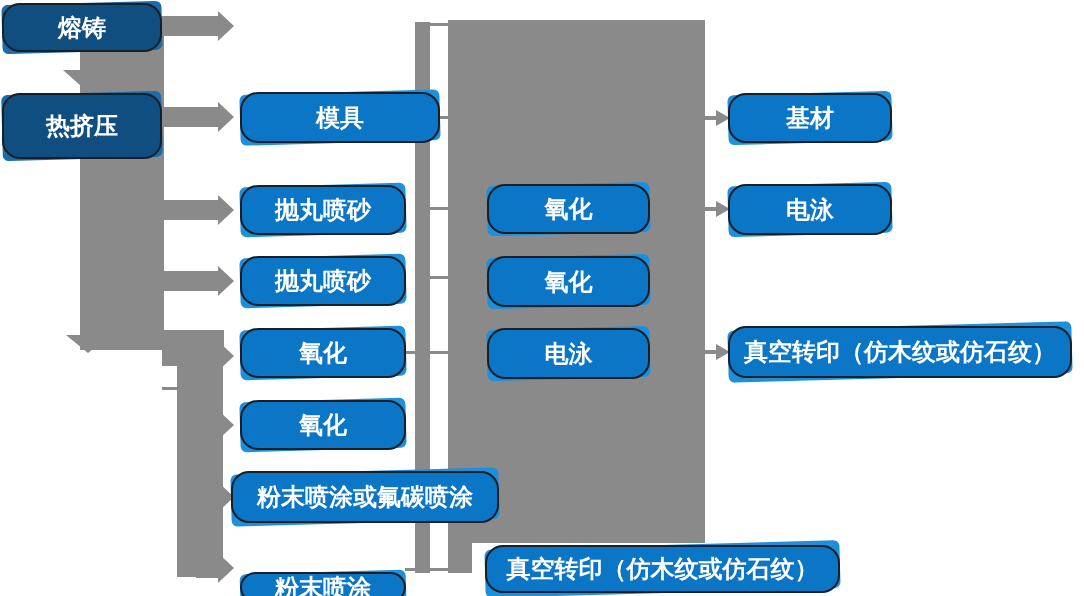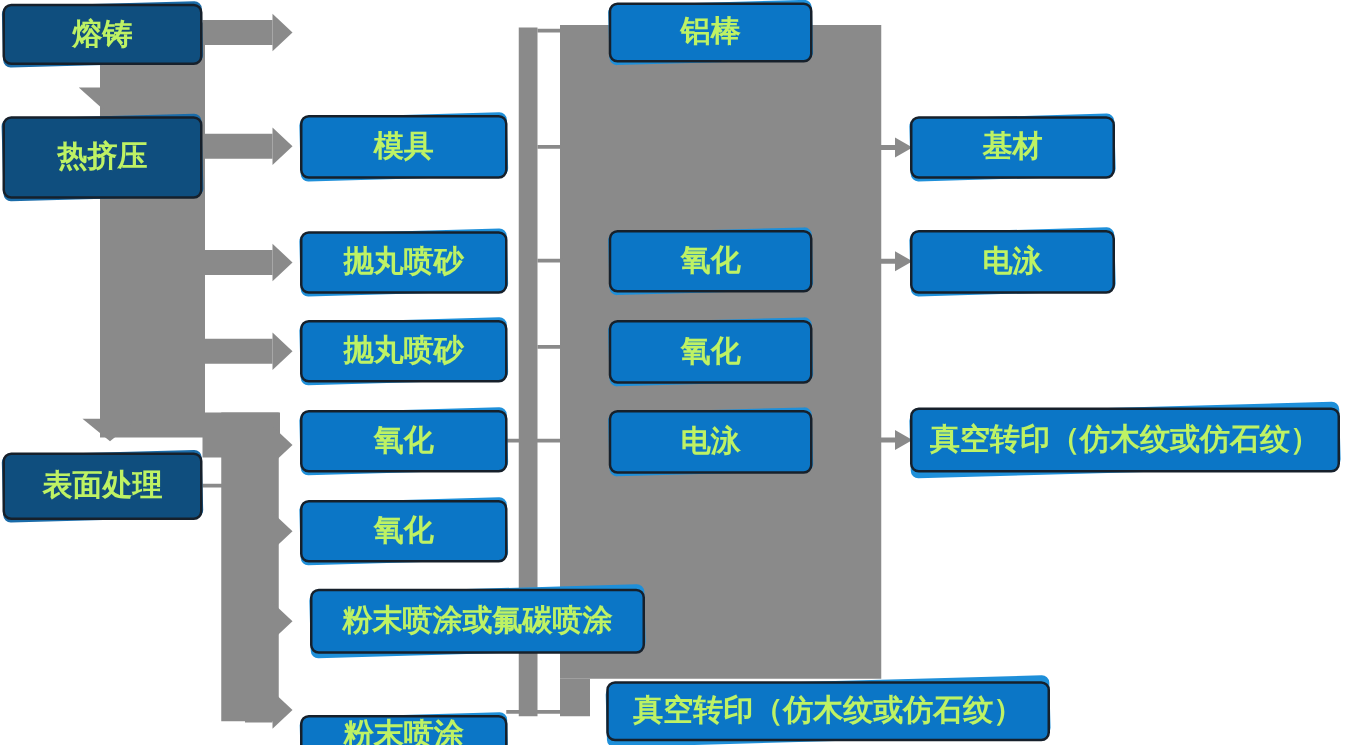--- a/index.html
+++ b/index.html
@@ -28,22 +28,22 @@
   .darr{position:absolute;width:0;height:0;z-index:1;
     border-left:19px solid transparent;border-right:19px solid transparent;
     border-top:17px solid #8A8A8A;}
   
   .node{position:absolute;z-index:2;}
   .node .ghost{position:absolute;inset:0;border-radius:6px;background:#1E8FD9;
     transform:rotate(-1.6deg);}
   .node.dark .ghost{background:#1A6BA8;}
   .node .face{
     position:absolute;inset:0;display:flex;align-items:center;justify-content:center;
-    background:#0B76C6;border:2px solid #16202B;border-radius:7px;
-    color:#bef264;font-weight:bold;font-size:24px;line-height:1;white-space:nowrap;
+    background:#0B76C6;border:2px solid #16202B;border-radius:18px;
+    color:#ffffff;font-weight:bold;font-size:24px;line-height:1;white-space:nowrap;
     box-sizing:border-box;
   }
   .node.dark .face{background:#0F4E7E;}
 </style>
 </head>
 <body>
 
 <div id="stage">
 
   <div class="gray" style="left:80px;top:18px;width:84px;height:332px;"></div>
@@ -82,58 +82,50 @@
   <div class="sarrow" style="left:703px;top:350px;width:13px;"></div>
 
   <div class="node dark" style="left:2px;top:3px;width:160px;height:49px;">
     <i class="ghost"></i>
     <span class="face">熔铸</span>
   </div>
   <div class="node dark" style="left:2px;top:93px;width:160px;height:66px;">
     <i class="ghost"></i>
     <span class="face">热挤压</span>
   </div>
-  <div class="node dark" style="left:2px;top:362px;width:160px;height:54px;">
-    <i class="ghost"></i>
-    <span class="face">表面处理</span>
-  </div>
 
-  <div class="node" style="left:240px;top:92px;width:166px;height:51px;">
+  <div class="node" style="left:240px;top:92px;width:166px;height:51px;padding-left:34px;">
     <i class="ghost"></i>
     <span class="face">模具</span>
   </div>
   <div class="node" style="left:240px;top:185px;width:166px;height:50px;">
     <i class="ghost"></i>
     <span class="face">抛丸喷砂</span>
   </div>
   <div class="node" style="left:240px;top:256px;width:166px;height:50px;">
     <i class="ghost"></i>
     <span class="face">抛丸喷砂</span>
   </div>
   <div class="node" style="left:240px;top:328px;width:166px;height:50px;">
     <i class="ghost"></i>
     <span class="face">氧化</span>
   </div>
   <div class="node" style="left:240px;top:400px;width:166px;height:50px;">
     <i class="ghost"></i>
     <span class="face">氧化</span>
   </div>
-  <div class="node" style="left:248px;top:471px;width:268px;height:52px;">
+  <div class="node" style="left:231px;top:471px;width:268px;height:52px;">
     <i class="ghost"></i>
     <span class="face">粉末喷涂或氟碳喷涂</span>
   </div>
   <div class="node" style="left:240px;top:572px;width:166px;height:31px;text-align:center;">
     <i class="ghost"></i>
     <span class="face">粉末喷涂</span>
   </div>
 
-  <div class="node" style="left:487px;top:2px;width:163px;height:48px;">
-    <i class="ghost"></i>
-    <span class="face">铝棒</span>
-  </div>
   <div class="node" style="left:487px;top:184px;width:163px;height:50px;">
     <i class="ghost"></i>
     <span class="face">氧化</span>
   </div>
   <div class="node" style="left:487px;top:256px;width:163px;height:51px;">
     <i class="ghost"></i>
     <span class="face">氧化</span>
   </div>
   <div class="node" style="left:487px;top:328px;width:163px;height:51px;">
     <i class="ghost"></i>

